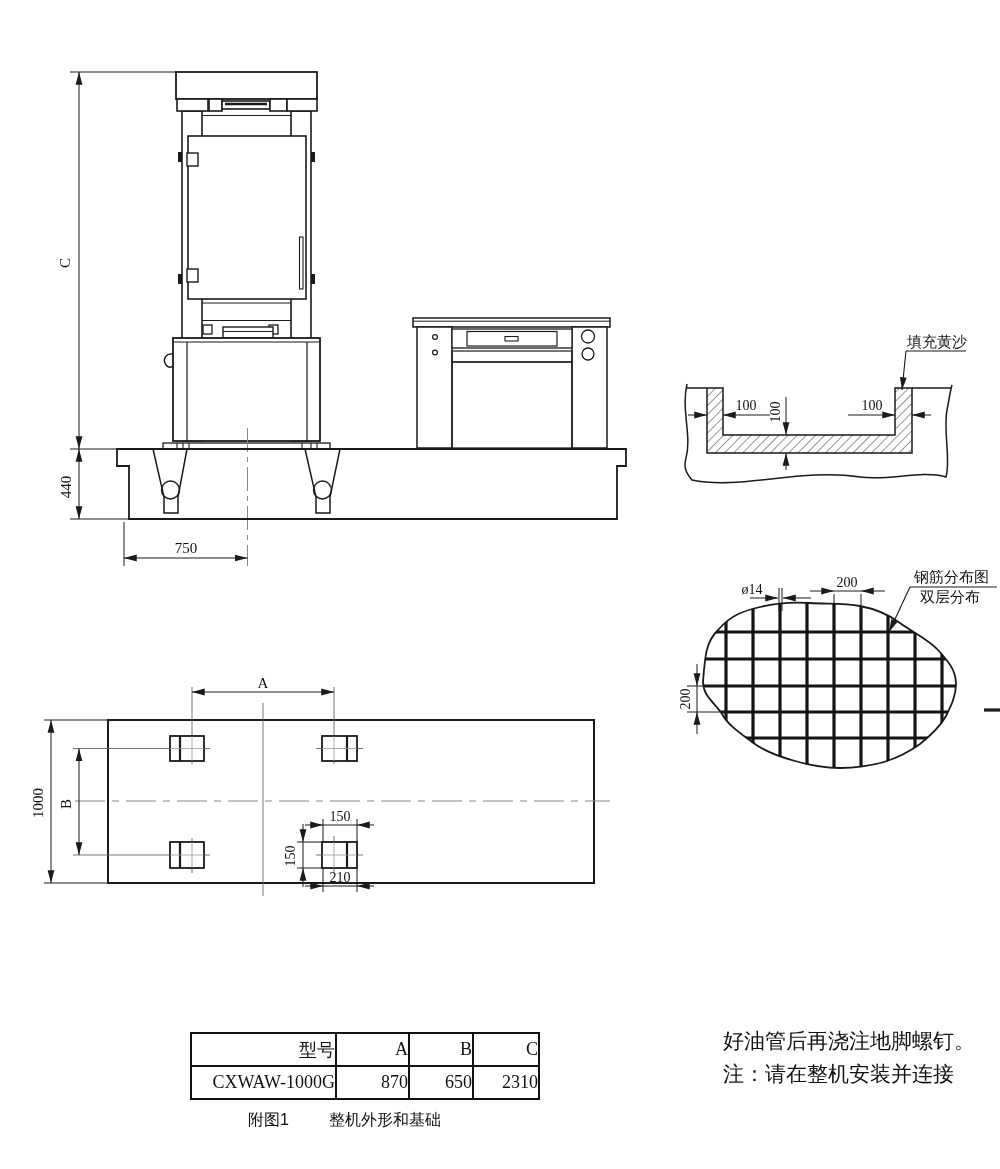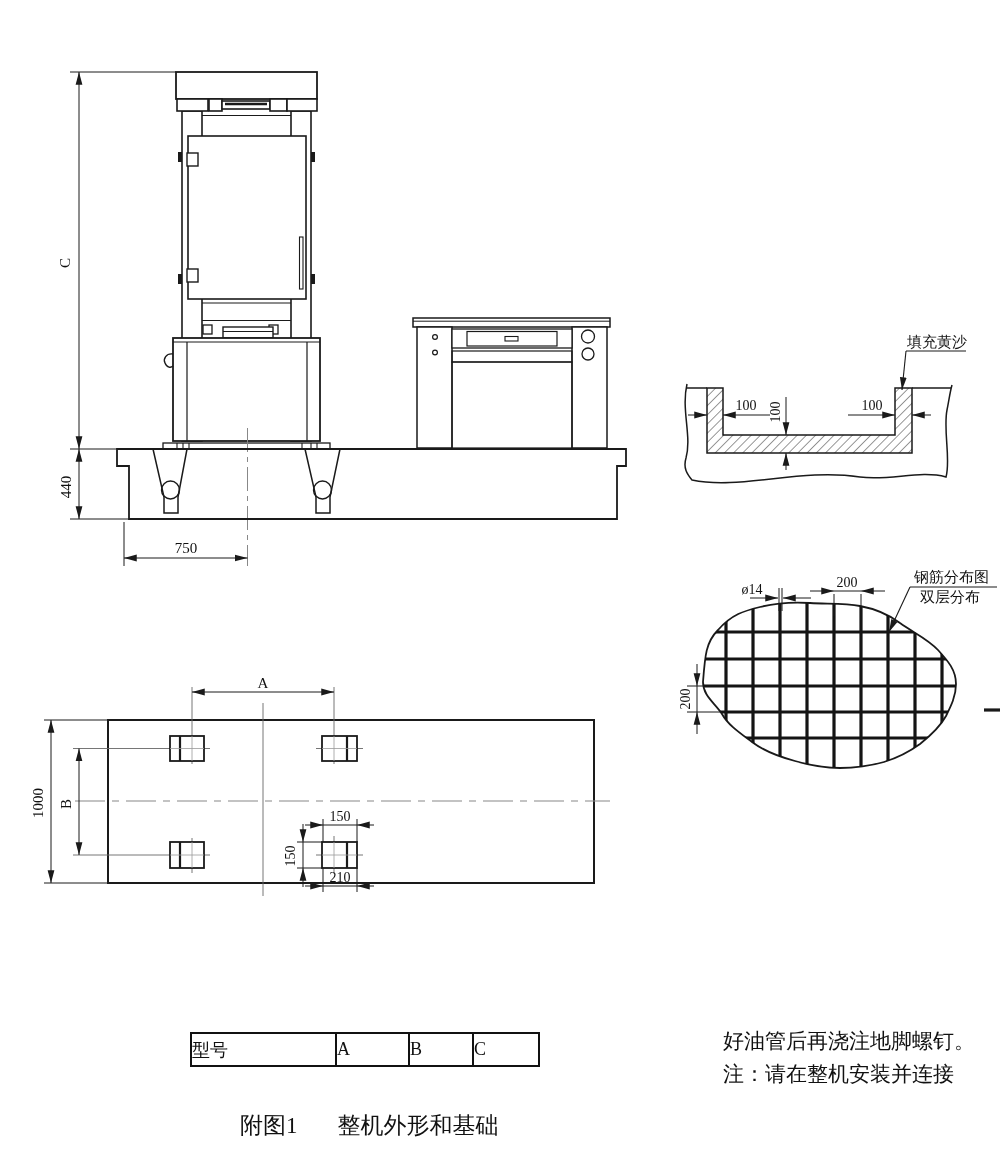--- a/index.html
+++ b/index.html
@@ -6,26 +6,26 @@
   .page{position:relative;width:1000px;height:1169px;background:#fff;overflow:hidden;
         font-family:"Liberation Serif", serif;color:#111;}
   svg{position:absolute;left:0;top:0;}
   svg text{font-family:"Liberation Serif", serif;fill:#111;}
   .dim{font-size:15px;}
   .dim-sm{font-size:14px;}
   .cjk{font-size:15px;font-family:"Liberation Serif", sans-serif;}
   
   .spec-table{position:absolute;left:190px;top:1032px;border-collapse:collapse;
               table-layout:fixed;}
-  .spec-table td{border:2px solid #111;text-align:left;vertical-align:middle;
+  .spec-table td{border:2px solid #111;text-align:right;vertical-align:middle;
                  font-size:18px;padding:0;height:31px;font-family:"Liberation Serif", sans-serif;}
   .spec-table .c0{width:143px;} .spec-table .c1{width:71px;}
   .spec-table .c2{width:62px;}  .spec-table .c3{width:64px;}
-  .caption{position:absolute;left:240px;top:1110px;font-size:23px;
-           font-family:Liberation Serif, serif;display:flex;gap:40px;white-space:nowrap;}
+  .caption{position:absolute;left:248px;top:1110px;font-size:16px;
+           font-family:Liberation Sans, sans-serif;display:flex;gap:40px;white-space:nowrap;}
   .note{position:absolute;left:723px;top:1025px;font-size:21px;line-height:33px;
         font-family:"Liberation Serif", sans-serif;white-space:nowrap;}
 </style>
 </head>
 <body>
 
 <div class="page">
 
 <svg width="1000" height="1169" viewBox="0 0 1000 1169">
   <defs>
@@ -276,20 +276,26 @@
 </svg>
 
 <table class="spec-table">
   <tbody>
     <tr>
       <td class="c0">型号</td>
       <td class="c1">A</td>
       <td class="c2">B</td>
       <td class="c3">C</td>
     </tr>
+    <tr>
+      <td class="c0">CXWAW-1000G</td>
+      <td class="c1">870</td>
+      <td class="c2">650</td>
+      <td class="c3">2310</td>
+    </tr>
   </tbody>
 </table>
 
 <div class="caption">
   <span>附图1</span>
   <span>整机外形和基础</span>
 </div>
 
 <div class="note">
   <div>好油管后再浇注地脚螺钉。</div>

